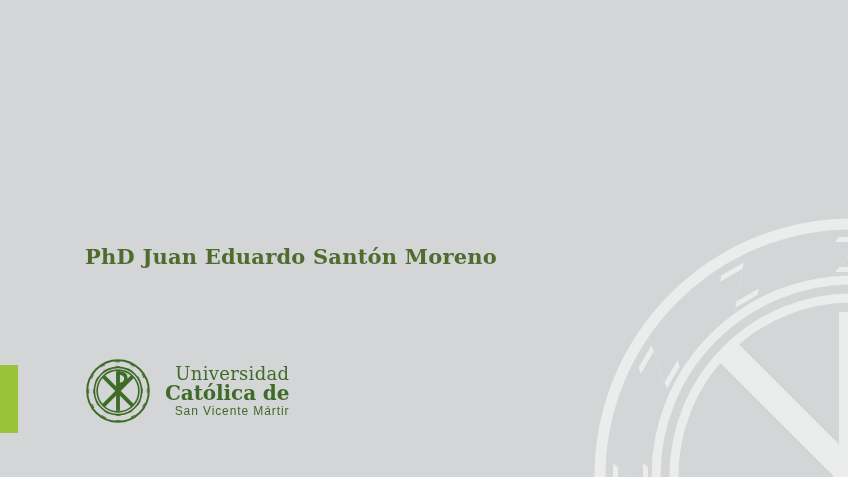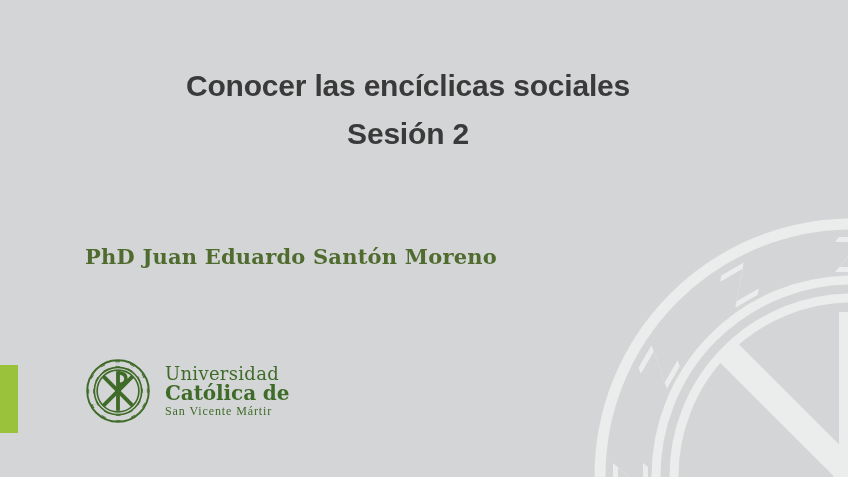--- a/index.html
+++ b/index.html
@@ -97,33 +97,35 @@
   #logo-text {
     margin-left: 14px;
     color: #3f6b28;
     line-height: 1.02;
   }
   .logo-l1 {
     font-family: "DejaVu Serif", "Liberation Serif", serif;
     font-size: 18px;
     font-weight: normal;
     letter-spacing: 0.3px;
+    text-align: right;
   }
   .logo-l2, .logo-l3 {
     font-family: "DejaVu Serif", "Liberation Serif", serif;
     font-size: 20px;
     font-weight: bold;
     letter-spacing: -0.1px;
   }
   .logo-l4 {
-    font-family: Liberation Serif, serif;
+    font-family: Liberation Sans, sans-serif;
     font-size: 12px;
     font-weight: normal;
     letter-spacing: 0.9px;
     margin-top: 2px;
+    text-align: right;
   }
 </style>
 </head>
 <body>
 
 <div id="slide">
 
   <div id="watermark">
     <svg viewBox="0 0 520 520" xmlns="http://www.w3.org/2000/svg">
       <g fill="none" stroke="#ebecec">
@@ -170,24 +172,20 @@
         <line x1="135" y1="135" x2="385" y2="385"></line>
         <line x1="385" y1="135" x2="135" y2="385"></line>
         <line x1="260" y1="96" x2="260" y2="424"></line>
       </g>
       <path d="M260 110 q62 0 62 46 q0 46 -62 46" fill="none" stroke="#ebecec" stroke-width="24"></path>
     </svg>
   </div>
 
   <div id="accent-bar"></div>
 
-  <div id="title-block">
-    <div class="title-line">Conocer las encíclicas sociales</div>
-    <div class="title-line">Sesión 2</div>
-  </div>
 
   <div id="author">PhD  Juan Eduardo Santón Moreno</div>
 
   <div id="logo">
     <div id="logo-mark">
       <svg viewBox="0 0 120 120" xmlns="http://www.w3.org/2000/svg">
         <g fill="none" stroke="#3f6b28">
           <circle cx="60" cy="60" r="56" stroke-width="3.5"></circle>
           <circle cx="60" cy="60" r="43" stroke-width="3"></circle>
           <circle cx="60" cy="60" r="38" stroke-width="3"></circle>

